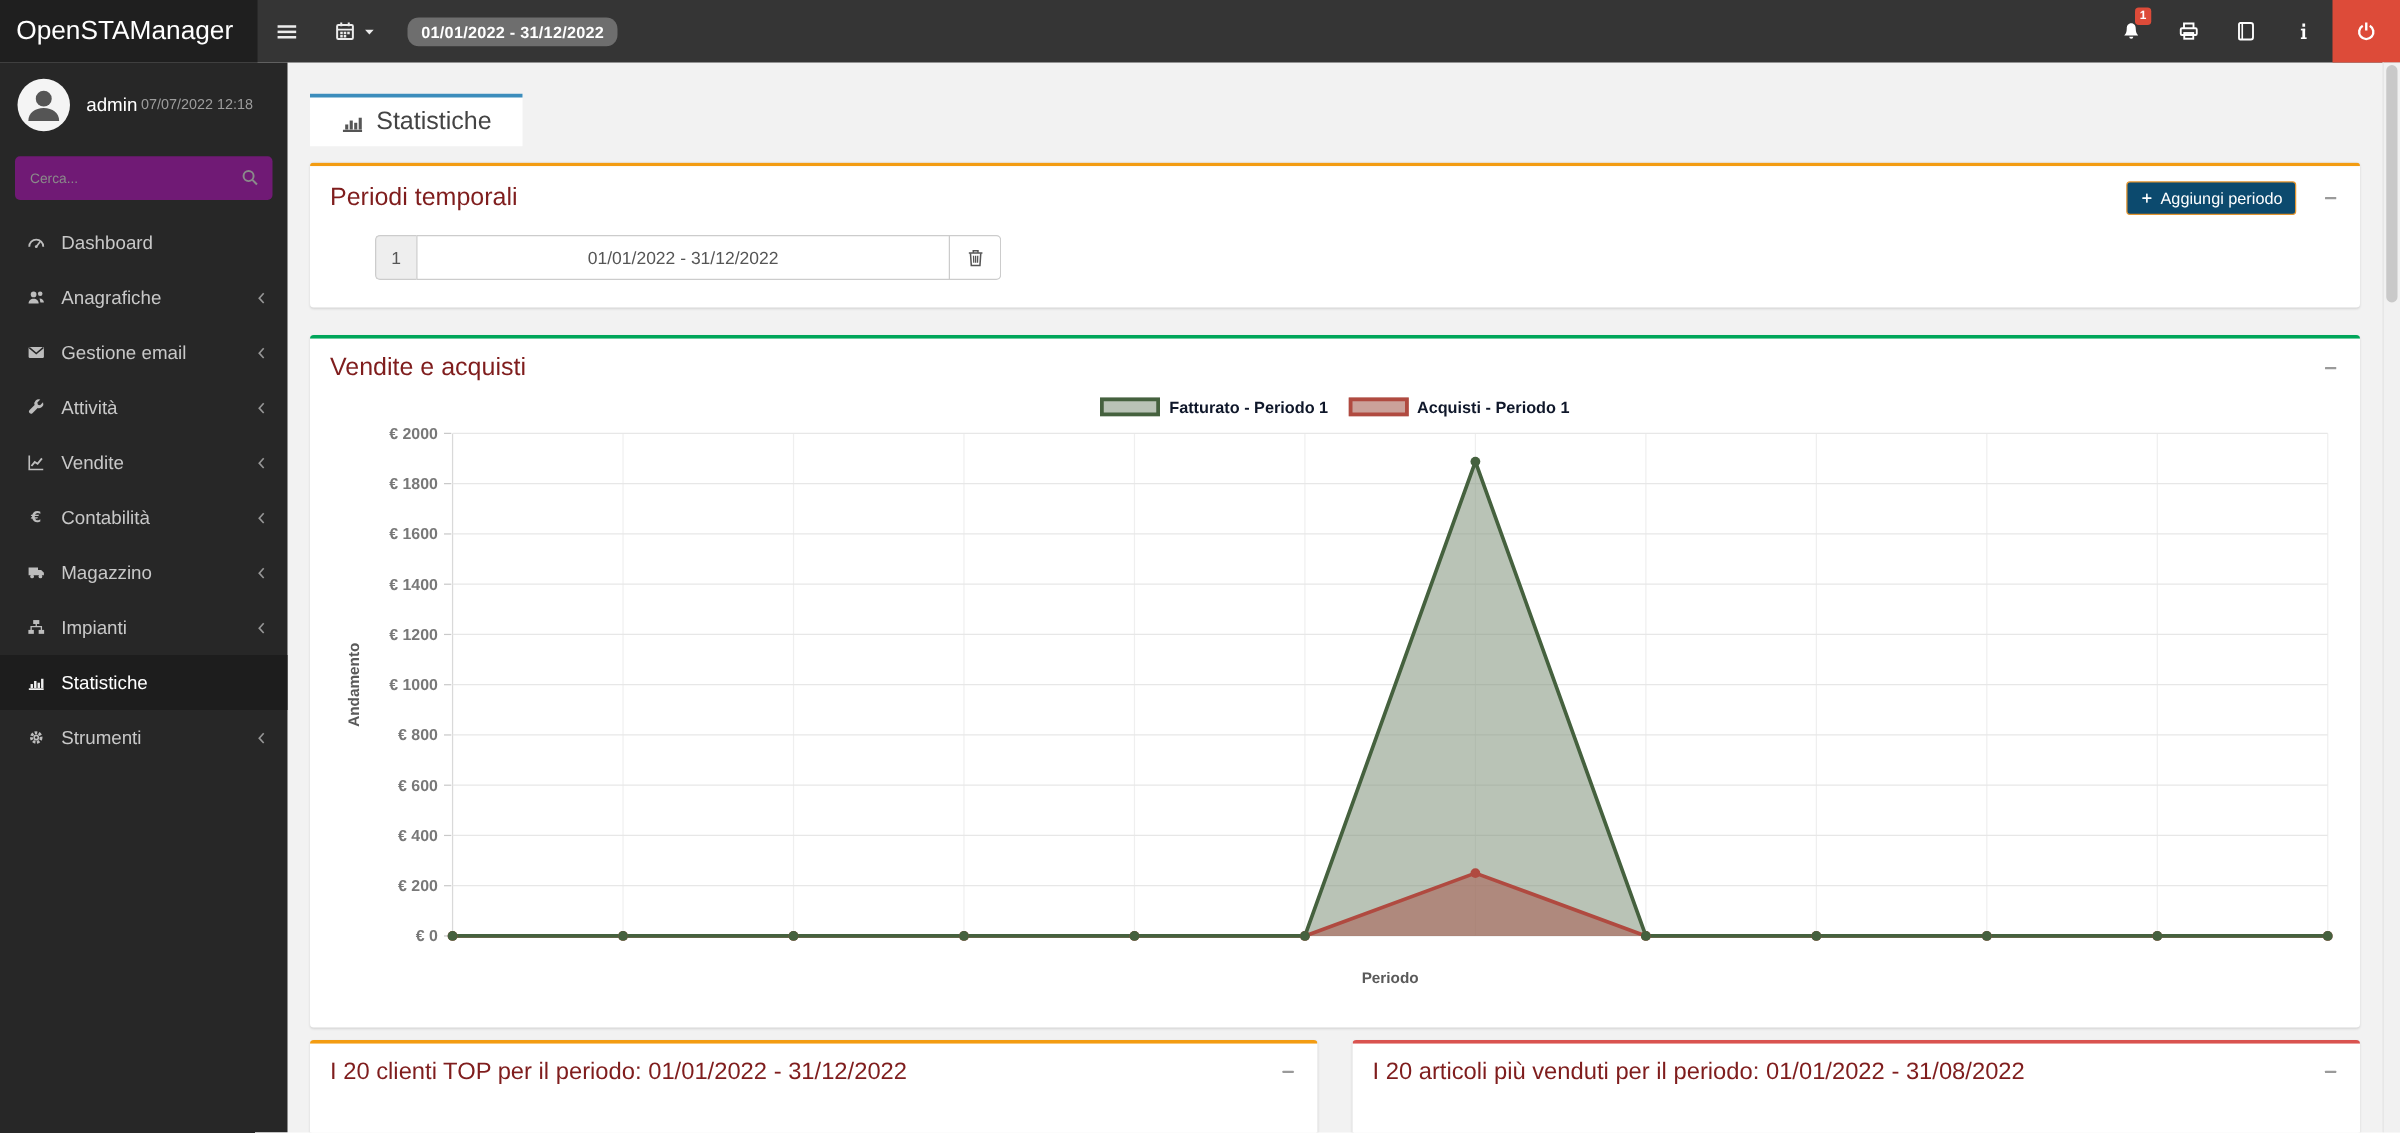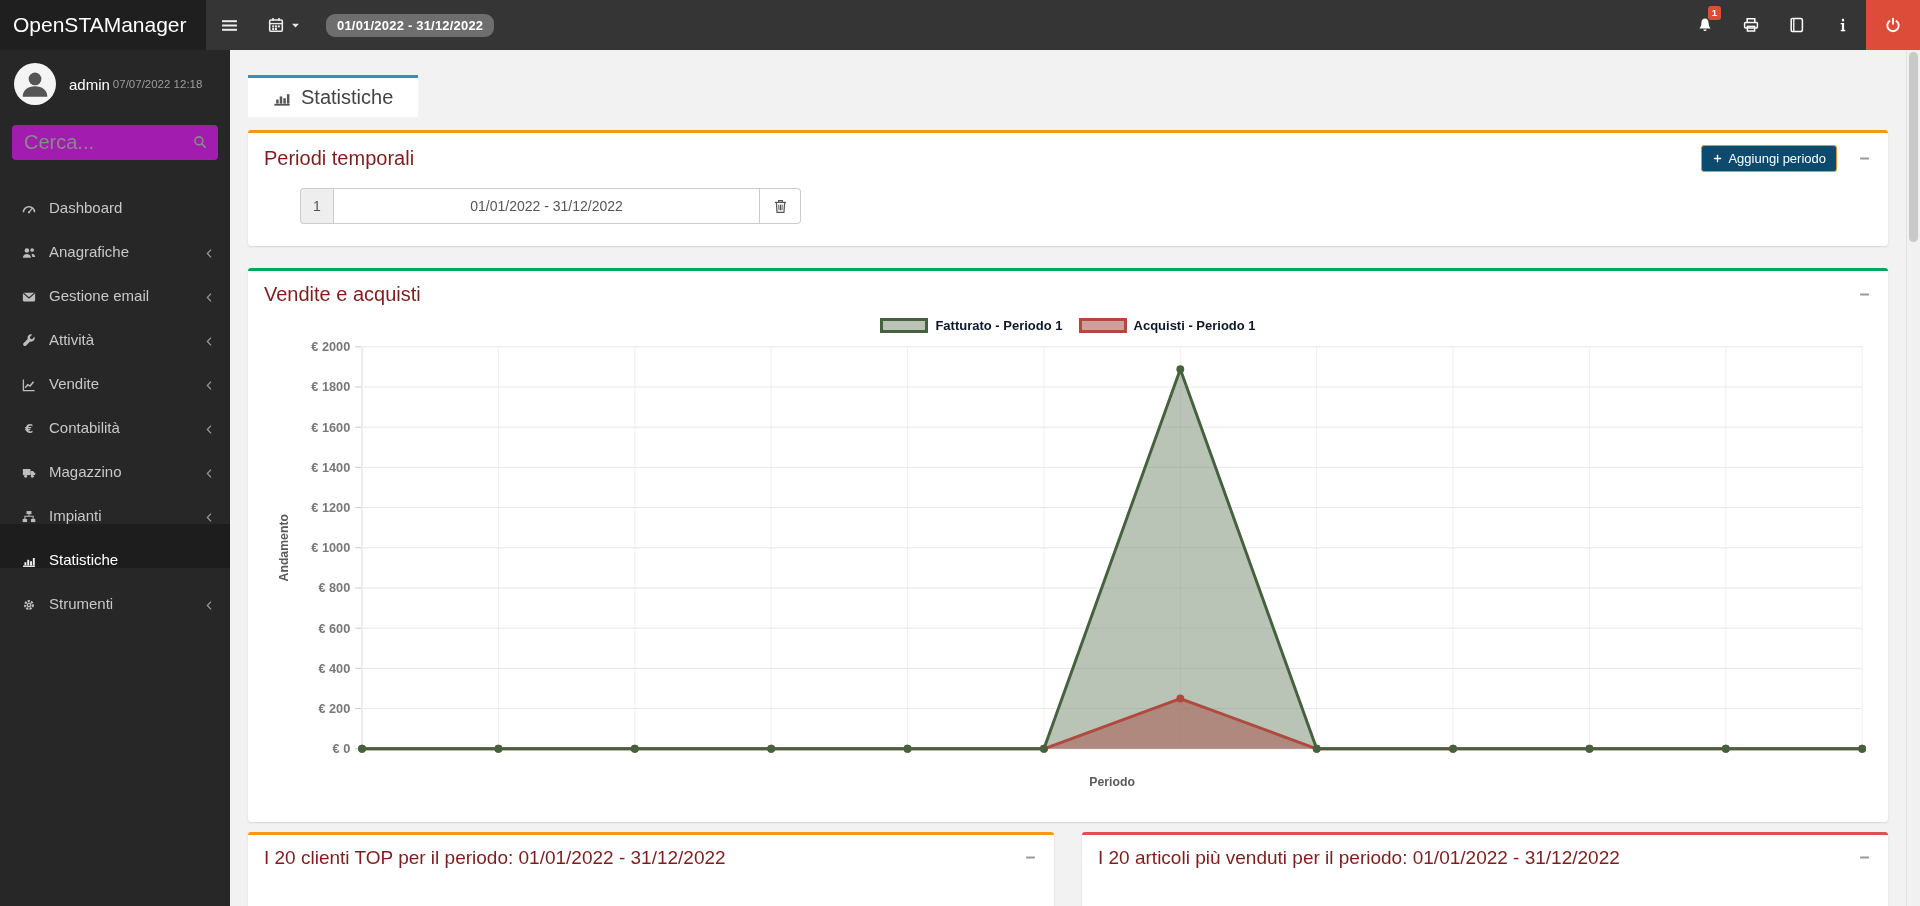--- a/index.html
+++ b/index.html
@@ -19,25 +19,25 @@
   .icon svg{width:1em;height:1em}
 
   
   .sidebar{position:absolute;top:50px;left:0;width:230px;bottom:0;background:#272727;color:#c8c8c8;z-index:10}
   .user-panel{display:flex;align-items:center;gap:13px;padding:13px 14px 10px}
   .avatar{width:42px;height:42px;border-radius:50%;background:#f4f4f4;color:#555;display:flex;align-items:center;justify-content:center;font-size:34px;overflow:hidden;flex:0 0 auto}
   .user-meta{display:flex;align-items:center;gap:3px}
   .user-name{color:#fff;font-size:15px}
   .user-date{color:#9d9d9d;font-size:11.5px}
   .search{margin:10px 12px 12px;position:relative}
-  .search input{width:100%;box-sizing:border-box;height:35px;background:#a21caf;border:none;border-radius:4px;color:#ccc;padding:0 34px 0 12px;font-size:20px;font-family:inherit;outline:none}
+  .search input{width:100%;box-sizing:border-box;height:35px;background:#701a75;border:none;border-radius:4px;color:#ccc;padding:0 34px 0 12px;font-size:11px;font-family:inherit;outline:none}
   .search input::placeholder{color:#8a8a8a}
   .search .icon{position:absolute;right:11px;top:10px;color:#8a8a8a;font-size:14px}
   .nav{list-style:none;margin:2px 0 0;padding:0}
-  .nav li{height:44px;display:flex;align-items:flex-end;padding:0 14px 0 18px;font-size:15px;cursor:pointer;color:#c8c8c8}
+  .nav li{height:44px;display:flex;align-items:center;padding:0 14px 0 18px;font-size:15px;cursor:pointer;color:#c8c8c8}
   .nav li .nav-icon{width:21px;margin-right:10px;font-size:14px;color:#bdbdbd;display:inline-flex;justify-content:center}
   .nav li .chev{margin-left:auto;color:#969696;font-size:13px}
   .nav li.active{background:#1d1d1d;color:#fff}
   .nav li.active .nav-icon{color:#f0f0f0}
 
   
   .content{position:absolute;left:230px;top:50px;right:14px;bottom:0;padding:25px 18px 0;box-sizing:border-box;overflow:hidden}
   .tab{display:inline-flex;align-items:center;gap:10px;background:#fff;border-top:3px solid #3c8dbc;padding:0 25px;height:42px;font-size:20px;color:#444;margin-bottom:13px;box-sizing:border-box}
   .tab .icon{font-size:18px;color:#555}
 
@@ -479,21 +479,21 @@
         <span class="panel-title">I 20 clienti TOP per il periodo: 01/01/2022 - 31/12/2022</span>
         <span class="collapse-btn icon" style="margin-left:auto">
             <svg viewBox="0 0 16 16" fill="currentColor" aria-hidden="true">
               <rect x="3.2" y="7.05" width="9.6" height="1.9" rx="0.5"></rect>
             </svg>
           </span>
       </div>
     </section>
     <section class="panel" id="panel-articles" style="border-top-color: rgb(217, 83, 79);">
       <div class="panel-head">
-        <span class="panel-title">I 20 articoli più venduti per il periodo: 01/01/2022 - 31/12/2022</span>
+        <span class="panel-title">I 20 articoli più venduti per il periodo: 01/01/2022 - 31/08/2022</span>
         <span class="collapse-btn icon" style="margin-left:auto">
             <svg viewBox="0 0 16 16" fill="currentColor" aria-hidden="true">
               <rect x="3.2" y="7.05" width="9.6" height="1.9" rx="0.5"></rect>
             </svg>
           </span>
       </div>
     </section>
   </div>
 </main>
 

